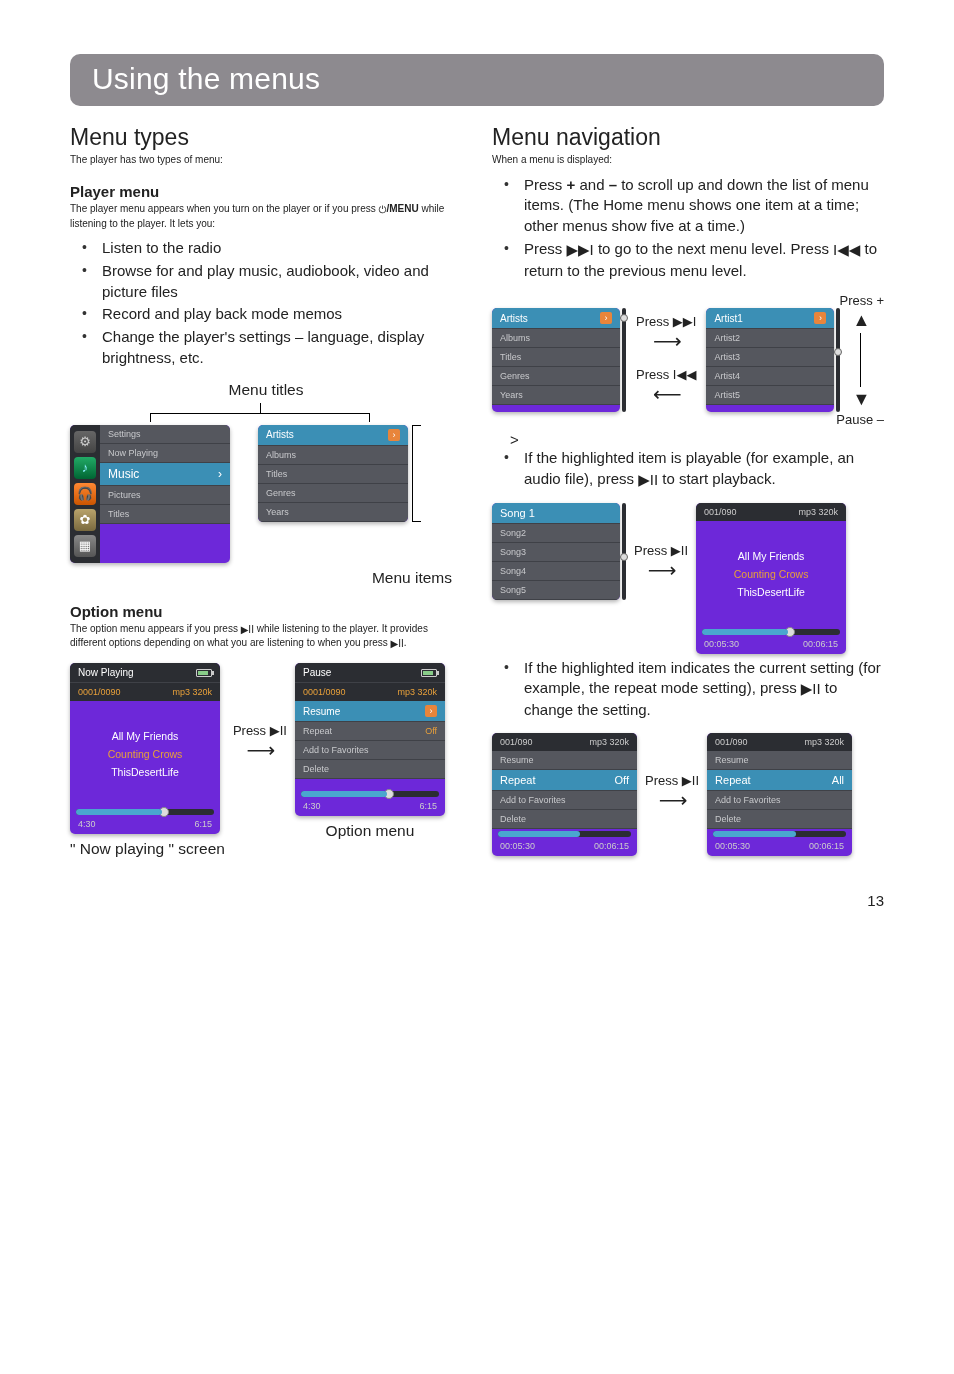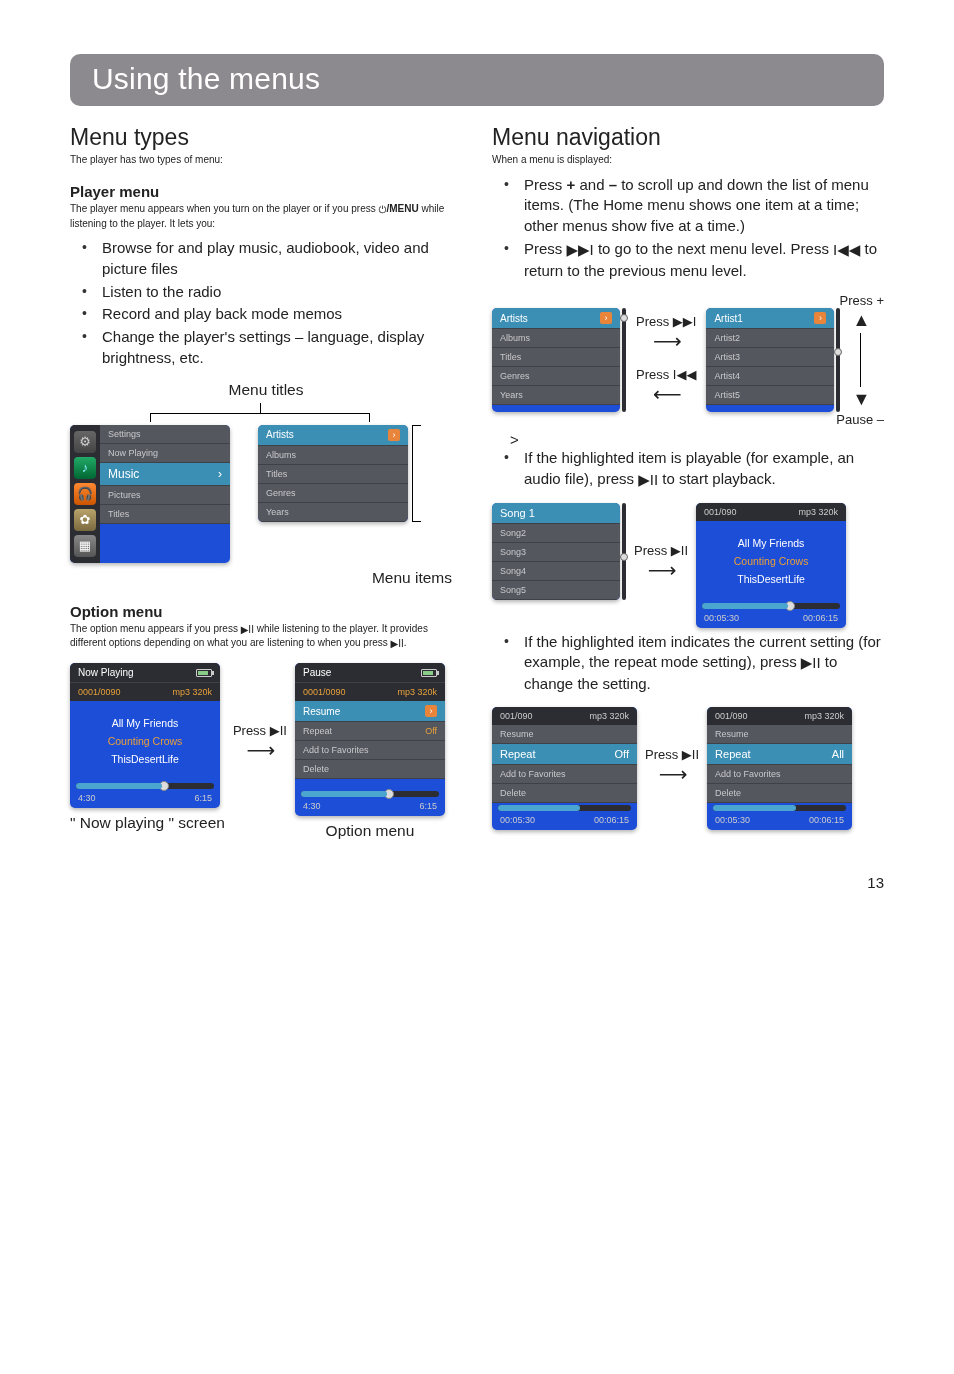--- a/index.html
+++ b/index.html
@@ -12,31 +12,31 @@
   h2 { font-weight: 400; font-size: 23px; margin-bottom: 2px; }
   h3 { font-weight: 700; font-size: 15px; margin-top: 16px; margin-bottom: 2px; }
   p { font-size: 10px; line-height: 1.38; margin-bottom: 8px; }
   ul.bullets { list-style: none; padding-left: 18px; margin-bottom: 8px; }
   ul.bullets li { position: relative; padding-left: 14px; line-height: 1.38; margin-bottom: 2px; }
   ul.bullets li::before { content: "•"; position: absolute; left: -6px; top: 0; font-size: 14px; color: #333; }
   .inline-icon { display: inline-block; vertical-align: -1px; }
   .bold { font-weight: 700; }
 
   
-  .device { background: #1d4ed8; border-radius: 5px; font-family: Arial, sans-serif; color: #fff; font-size: 10px; overflow: hidden; position: relative; box-shadow: 0 2px 4px rgba(0,0,0,0.3); }
+  .device { background: #6d28d9; border-radius: 5px; font-family: Arial, sans-serif; color: #fff; font-size: 10px; overflow: hidden; position: relative; box-shadow: 0 2px 4px rgba(0,0,0,0.3); }
   .dev-row { padding: 4px 8px; border-bottom: 1px solid #3f4147; display: flex; justify-content: space-between; align-items: center; background: #55575e; }
   .dev-row.sel { background: #3b8fb5; }
   .dev-row.dim { color: #c8c9cc; font-size: 9px; }
   .dev-header { background: #2b2d32; padding: 4px 8px; font-size: 9px; display:flex; justify-content:space-between; color:#e8a03a; }
   .dev-progress { height: 6px; background:#2b2d32; position:relative; margin: 2px 6px; border-radius:3px; }
   .dev-progress::after { content:""; position:absolute; left:0; top:0; height:100%; width:62%; background:#4aa6cf; border-radius:3px;}
   .dev-knob { position:absolute; left:60%; top:-2px; width:10px; height:10px; background:#ddd; border-radius:50%; border:1px solid #888;}
   .dev-time { display:flex; justify-content:space-between; padding:2px 8px 5px; font-size:9px; color:#ccc;}
   .chev { width:12px; height:12px; background:#e8853b; border-radius:2px; display:inline-flex; align-items:center; justify-content:center; font-size:9px; color:#fff;}
-  .now-playing-body { text-align:center; padding:10px 4px; }
+  .now-playing-body { text-align:center; padding:23px 4px; }
   .np-line { font-size:10.5px; color:#fff; margin:6px 0; }
   .np-line.orange { color:#e8a03a; }
 
   .press-lbl { font-size:13px; color:#222; white-space:nowrap; }
   .arrow-r { font-size:20px; letter-spacing:-2px; }
   .arrow-l { font-size:20px; letter-spacing:-2px; }
   .caption { text-align:center; font-size:15.5px; margin-top:6px; }
   .small-txt { font-size:13px; }
   .page-num { text-align:right; padding: 30px 70px 0 0; font-size:15px;}
 
@@ -80,22 +80,22 @@
 
     <div class="col">
       <h2>Menu types</h2>
       <p>The player has two types of menu:</p>
 
       <h3>Player menu</h3>
       <p>
         <span>The player menu appears when you turn on the player or if you press </span><span class="inline-icon">⏻</span><span class="bold">/MENU</span><span> while listening to the player. It lets you:</span>
       </p>
       <ul class="bullets">
+        <li>Listen to the radio</li>
         <li>Browse for and play music, audiobook, video and picture files</li>
-        <li>Listen to the radio</li>
         <li>Record and play back mode memos</li>
         <li>Change the player's settings – language, display brightness, etc.</li>
       </ul>
 
       <div class="figure">
         <div class="menu-titles-label">Menu titles</div>
         <div style="width:260px; margin:0 auto 0 60px;">
           <div class="tick-down"></div>
           <div class="bracket" style="width:220px;"></div>
         </div>

